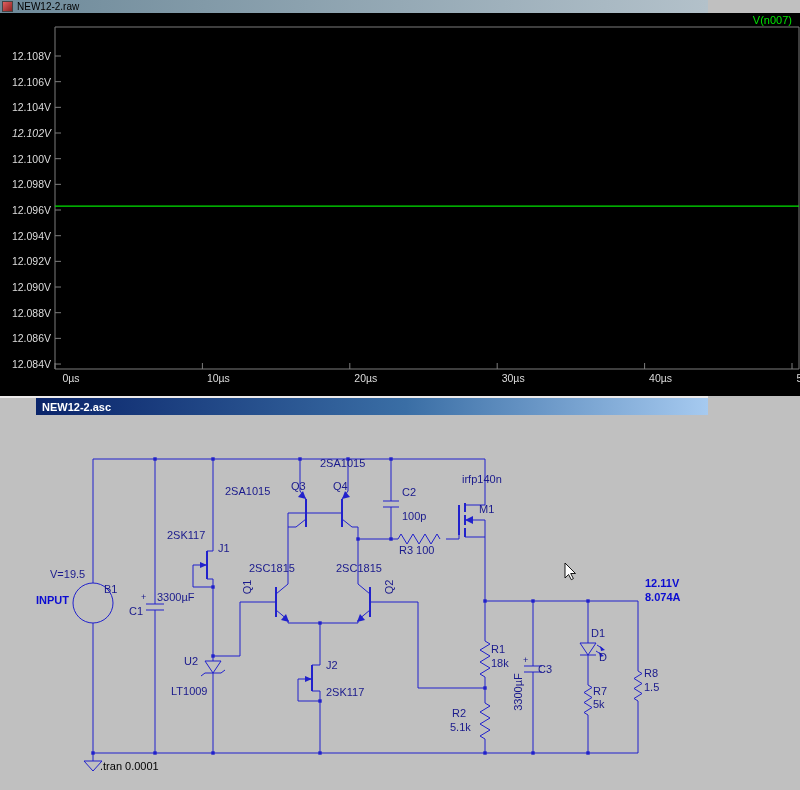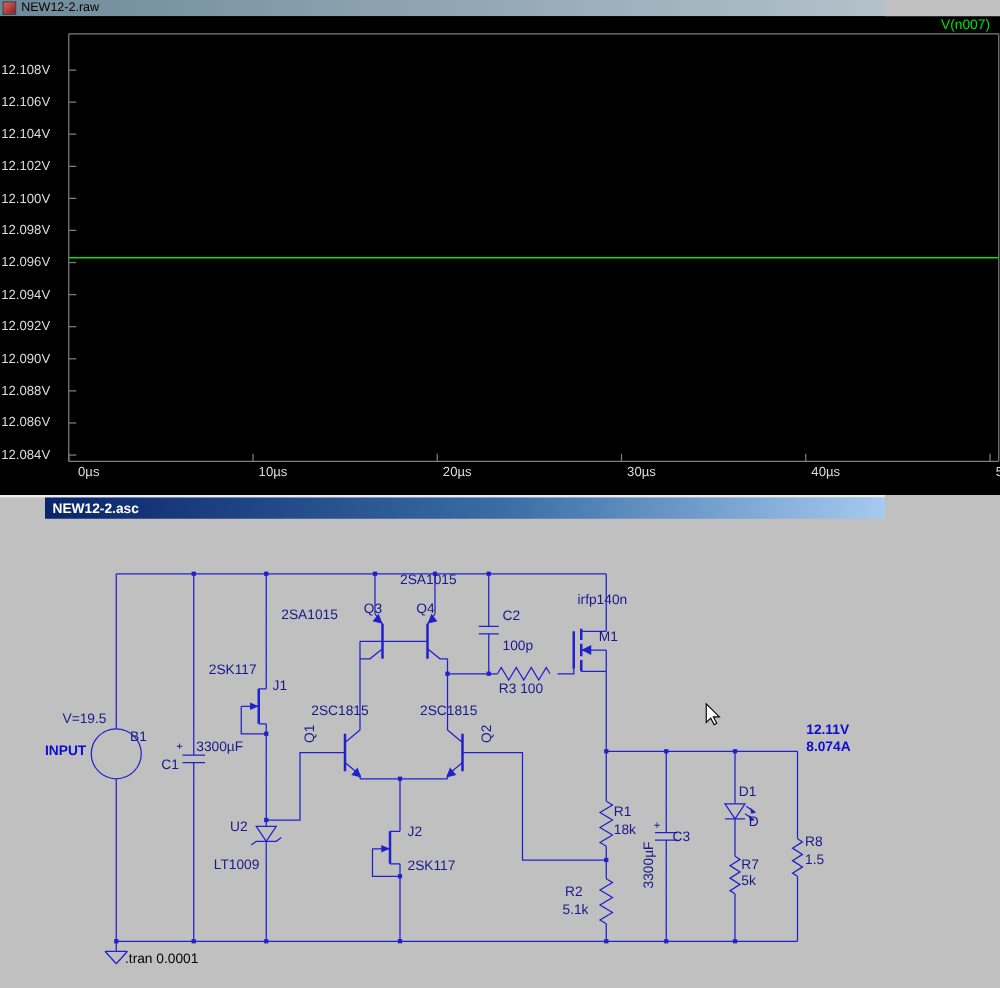--- a/index.html
+++ b/index.html
@@ -9,21 +9,21 @@
   #wave-window{top:0;height:396px;background:#000;}
   .tbar{display:flex;align-items:center;gap:4px;}
   #wave-tbar{height:13px;background:linear-gradient(90deg,#6e8a9a,#b3c1ca);
              color:#000;font-size:10px;padding-left:2px;}
   .ticon{width:9px;height:9px;background:linear-gradient(135deg,#e06060,#8c2020);
          border:1px solid #444;flex:0 0 auto;}
   #plot{position:absolute;top:13px;left:0;width:800px;height:383px;background:#000;}
   #legend{position:absolute;top:1px;right:8px;color:#00e400;font-size:11px;}
   #plot-svg{position:absolute;top:0;left:0;}
   #y-labels{position:absolute;left:0;top:0;width:52px;height:383px;}
-  .ytick{position:absolute;right:1px;width:50px;text-align:left;color:#dcdcdc;font-size:10.5px;}
+  .ytick{position:absolute;right:1px;width:50px;text-align:right;color:#dcdcdc;font-size:10.5px;}
   #x-labels{position:absolute;left:16px;top:359px;width:800px;height:14px;}
   .xtick{position:absolute;width:50px;text-align:center;color:#dcdcdc;font-size:10.5px;}
 
   #schem-window{top:396px;height:394px;background:#c0c0c0;border-top:2px solid #eceaea;box-sizing:border-box;}
   #schem-tbar{height:17px;background:linear-gradient(90deg,#0a246a,#3a6ea5 55%,#a6caf0);
               color:#fff;font-weight:bold;font-size:11px;padding-left:6px;margin-left:36px;}
   #canvas{position:relative;width:800px;height:375px;}
   #schem-svg{position:absolute;top:0;left:0;}
 
   .wire{stroke:#2121cc;fill:none;stroke-width:1;}
@@ -66,21 +66,21 @@
         <line x1="202.4" y1="356" x2="202.4" y2="350" stroke="#7d7d7d"></line>
         <line x1="349.8" y1="356" x2="349.8" y2="350" stroke="#7d7d7d"></line>
         <line x1="497.20000000000005" y1="356" x2="497.20000000000005" y2="350" stroke="#7d7d7d"></line>
         <line x1="644.6" y1="356" x2="644.6" y2="350" stroke="#7d7d7d"></line>
         <line x1="792" y1="356" x2="792" y2="350" stroke="#7d7d7d"></line>
       </svg>
     <div id="y-labels">
         <div class="ytick" style="top: 37px;">12.108V</div>
         <div class="ytick" style="top: 62.67px;">12.106V</div>
         <div class="ytick" style="top: 88.34px;">12.104V</div>
-        <div class="ytick" style="top: 114.01px;">12.102V</div>
+        <div class="ytick" style="top: 114.01px; font-style: italic;">12.102V</div>
         <div class="ytick" style="top: 139.68px;">12.100V</div>
         <div class="ytick" style="top: 165.35px;">12.098V</div>
         <div class="ytick" style="top: 191.02px;">12.096V</div>
         <div class="ytick" style="top: 216.69px;">12.094V</div>
         <div class="ytick" style="top: 242.36px; padding-left: 35px;">12.092V</div>
         <div class="ytick" style="top: 268.03px;">12.090V</div>
         <div class="ytick" style="top: 293.7px;">12.088V</div>
         <div class="ytick" style="top: 319.37px;">12.086V</div>
         <div class="ytick" style="top: 345.04px;">12.084V</div>
       </div>

